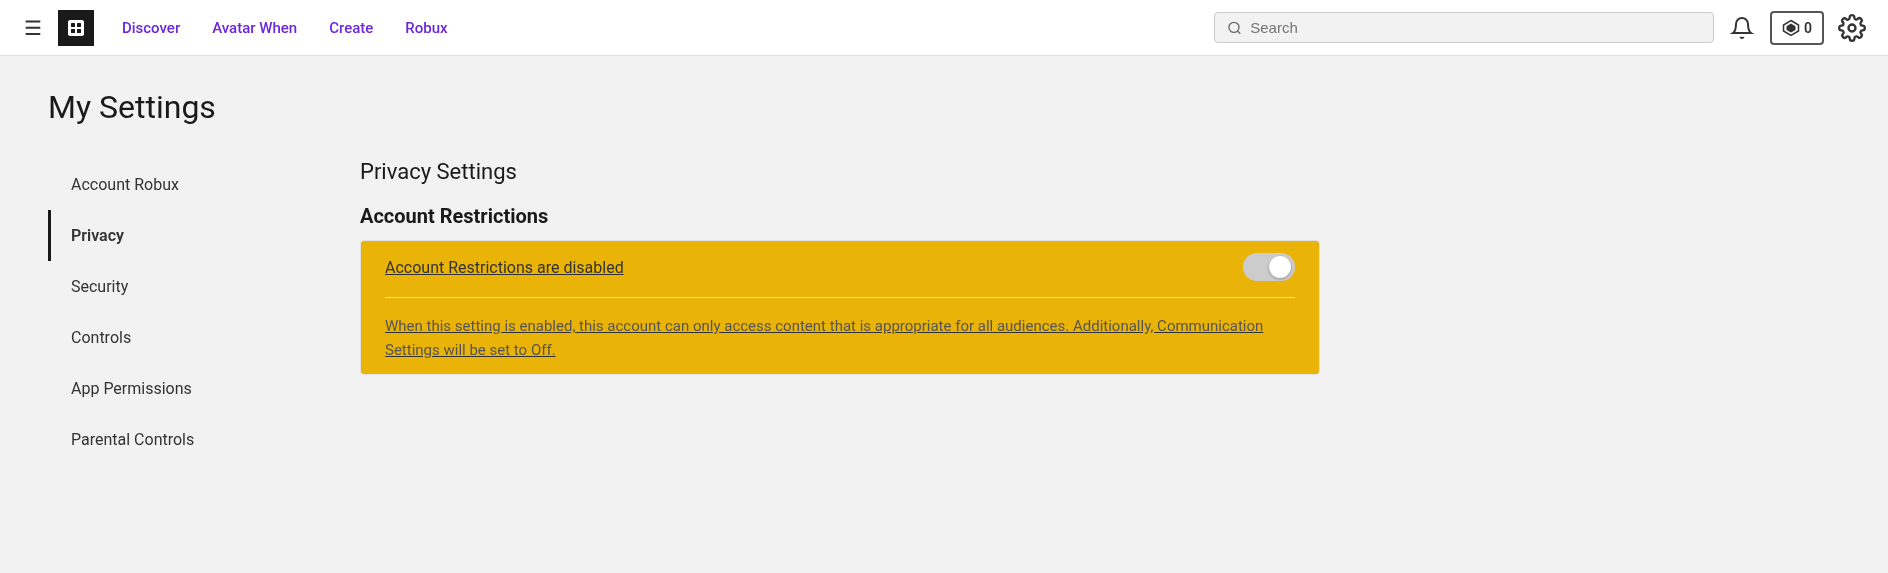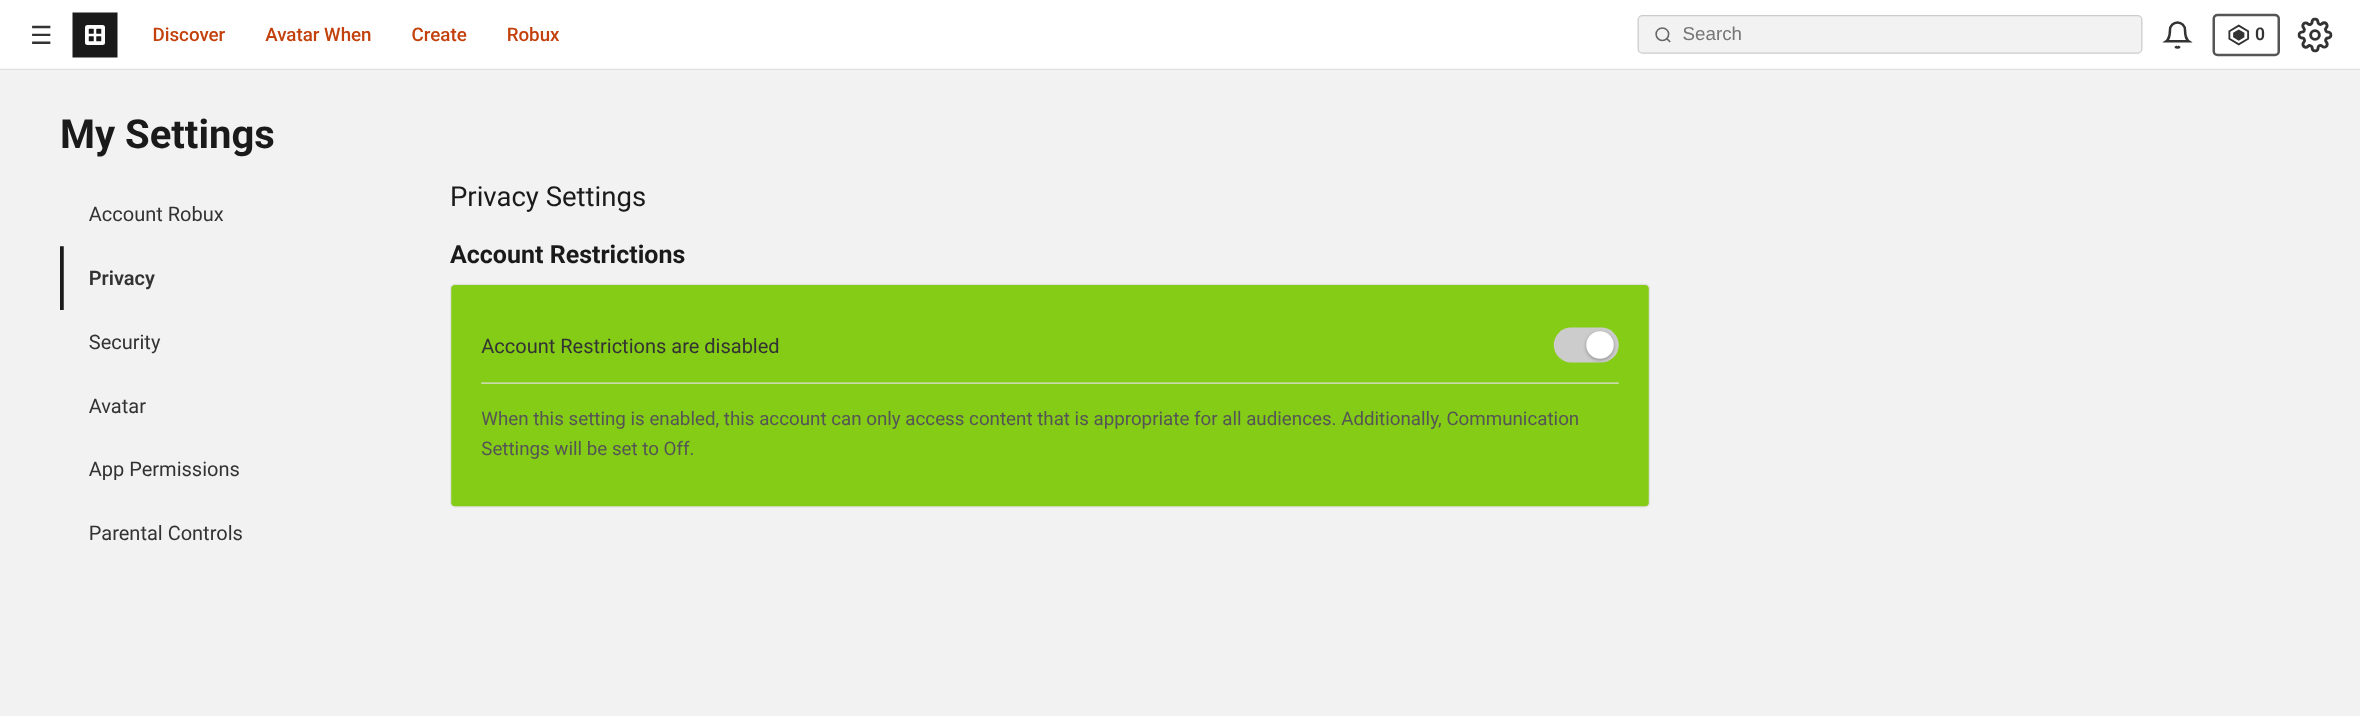--- a/index.html
+++ b/index.html
@@ -33,34 +33,34 @@
     .nav-logo svg { width: 24px; height: 24px; }
     .nav-links {
       display: flex;
       align-items: center;
       gap: 0;
       flex: 1;
     }
     .nav-link {
       padding: 8px 16px;
       font-size: 15px;
-      color: #c2410c;
+      color: #6d28d9;
       cursor: pointer;
       font-weight: 500;
       white-space: nowrap;
     }
     .search-bar {
       display: flex;
       align-items: center;
       background: #f2f2f2;
       border: 1px solid #ccc;
       border-radius: 4px;
       padding: 6px 12px;
       gap: 8px;
-      width: 404px;
+      width: 500px;
     }
     .search-bar input {
       border: none;
       background: transparent;
       outline: none;
       font-size: 15px;
       width: 100%;
       color: #666;
     }
     .nav-right {
@@ -92,23 +92,23 @@
       font-weight: 600;
     }
 
     
     .page-container {
       padding: 32px 48px;
       max-width: 1400px;
     }
     .page-title {
       font-size: 32px;
-      font-weight: 700;
+      font-weight: 400;
       color: #1a1a1a;
-      margin-bottom: 20px;
+      margin-bottom: 33px;
     }
     .content-layout {
       display: flex;
       gap: 0;
     }
 
     
     .sidebar {
       width: 280px;
       flex-shrink: 0;
@@ -140,24 +140,25 @@
       color: #1a1a1a;
       margin-bottom: 20px;
     }
     .subsection-title {
       font-size: 20px;
       font-weight: 700;
       color: #1a1a1a;
       margin-bottom: 12px;
     }
     .setting-card {
-      background: #84cc16;
+      background: #eab308;
       border: 1px solid #e0e0e0;
       border-radius: 4px;
-      padding: 34px 24px;
+      padding: 12px 24px;
+      text-decoration: underline;
     }
     .setting-row {
       display: flex;
       align-items: center;
       justify-content: space-between;
       padding-bottom: 16px;
       border-bottom: 1px solid #e0e0e0;
       margin-bottom: 16px;
     }
     .setting-label {
@@ -252,21 +253,21 @@
 
 <div class="page-container">
   <h1 class="page-title">My Settings</h1>
 
   <div class="content-layout">
 
     <aside class="sidebar">
       <div class="sidebar-item">Account Robux</div>
       <div class="sidebar-item active">Privacy</div>
       <div class="sidebar-item">Security</div>
-      <div class="sidebar-item">Avatar</div>
+      <div class="sidebar-item">Controls</div>
       <div class="sidebar-item">App Permissions</div>
       <div class="sidebar-item">Parental Controls</div>
     </aside>
 
     <main class="main-content">
       <h2 class="section-title">Privacy Settings</h2>
       <h3 class="subsection-title">Account Restrictions</h3>
 
       <div class="setting-card">
         <div class="setting-row">

